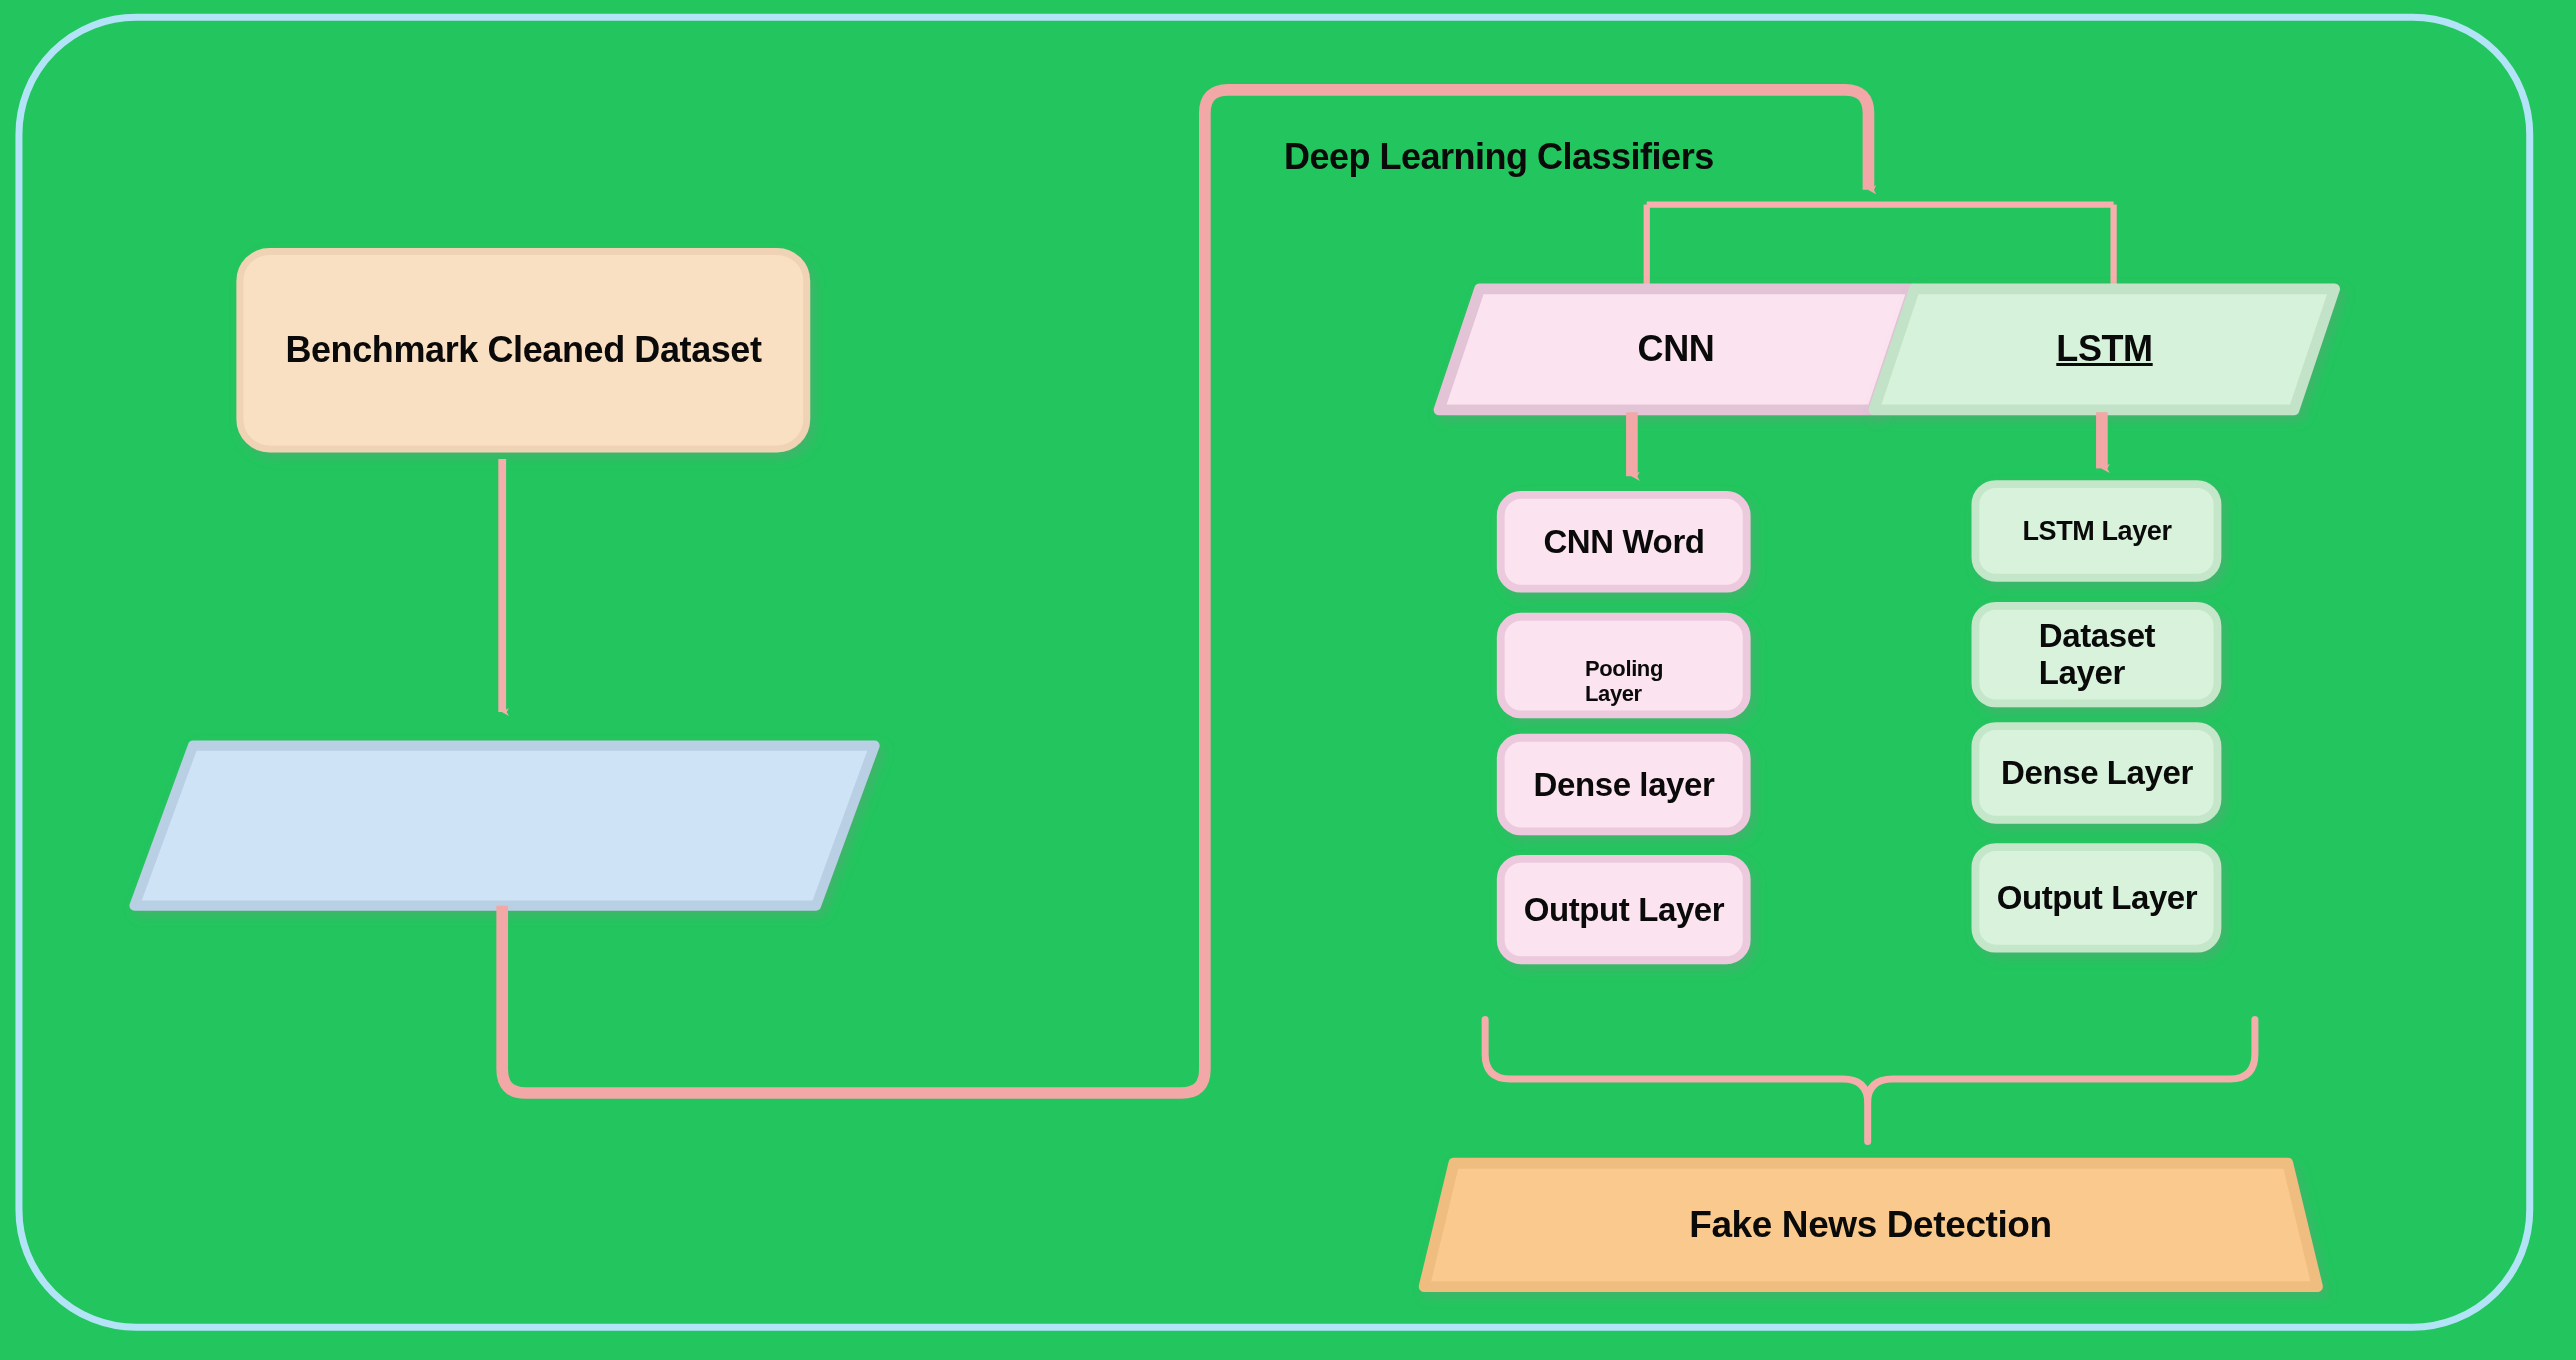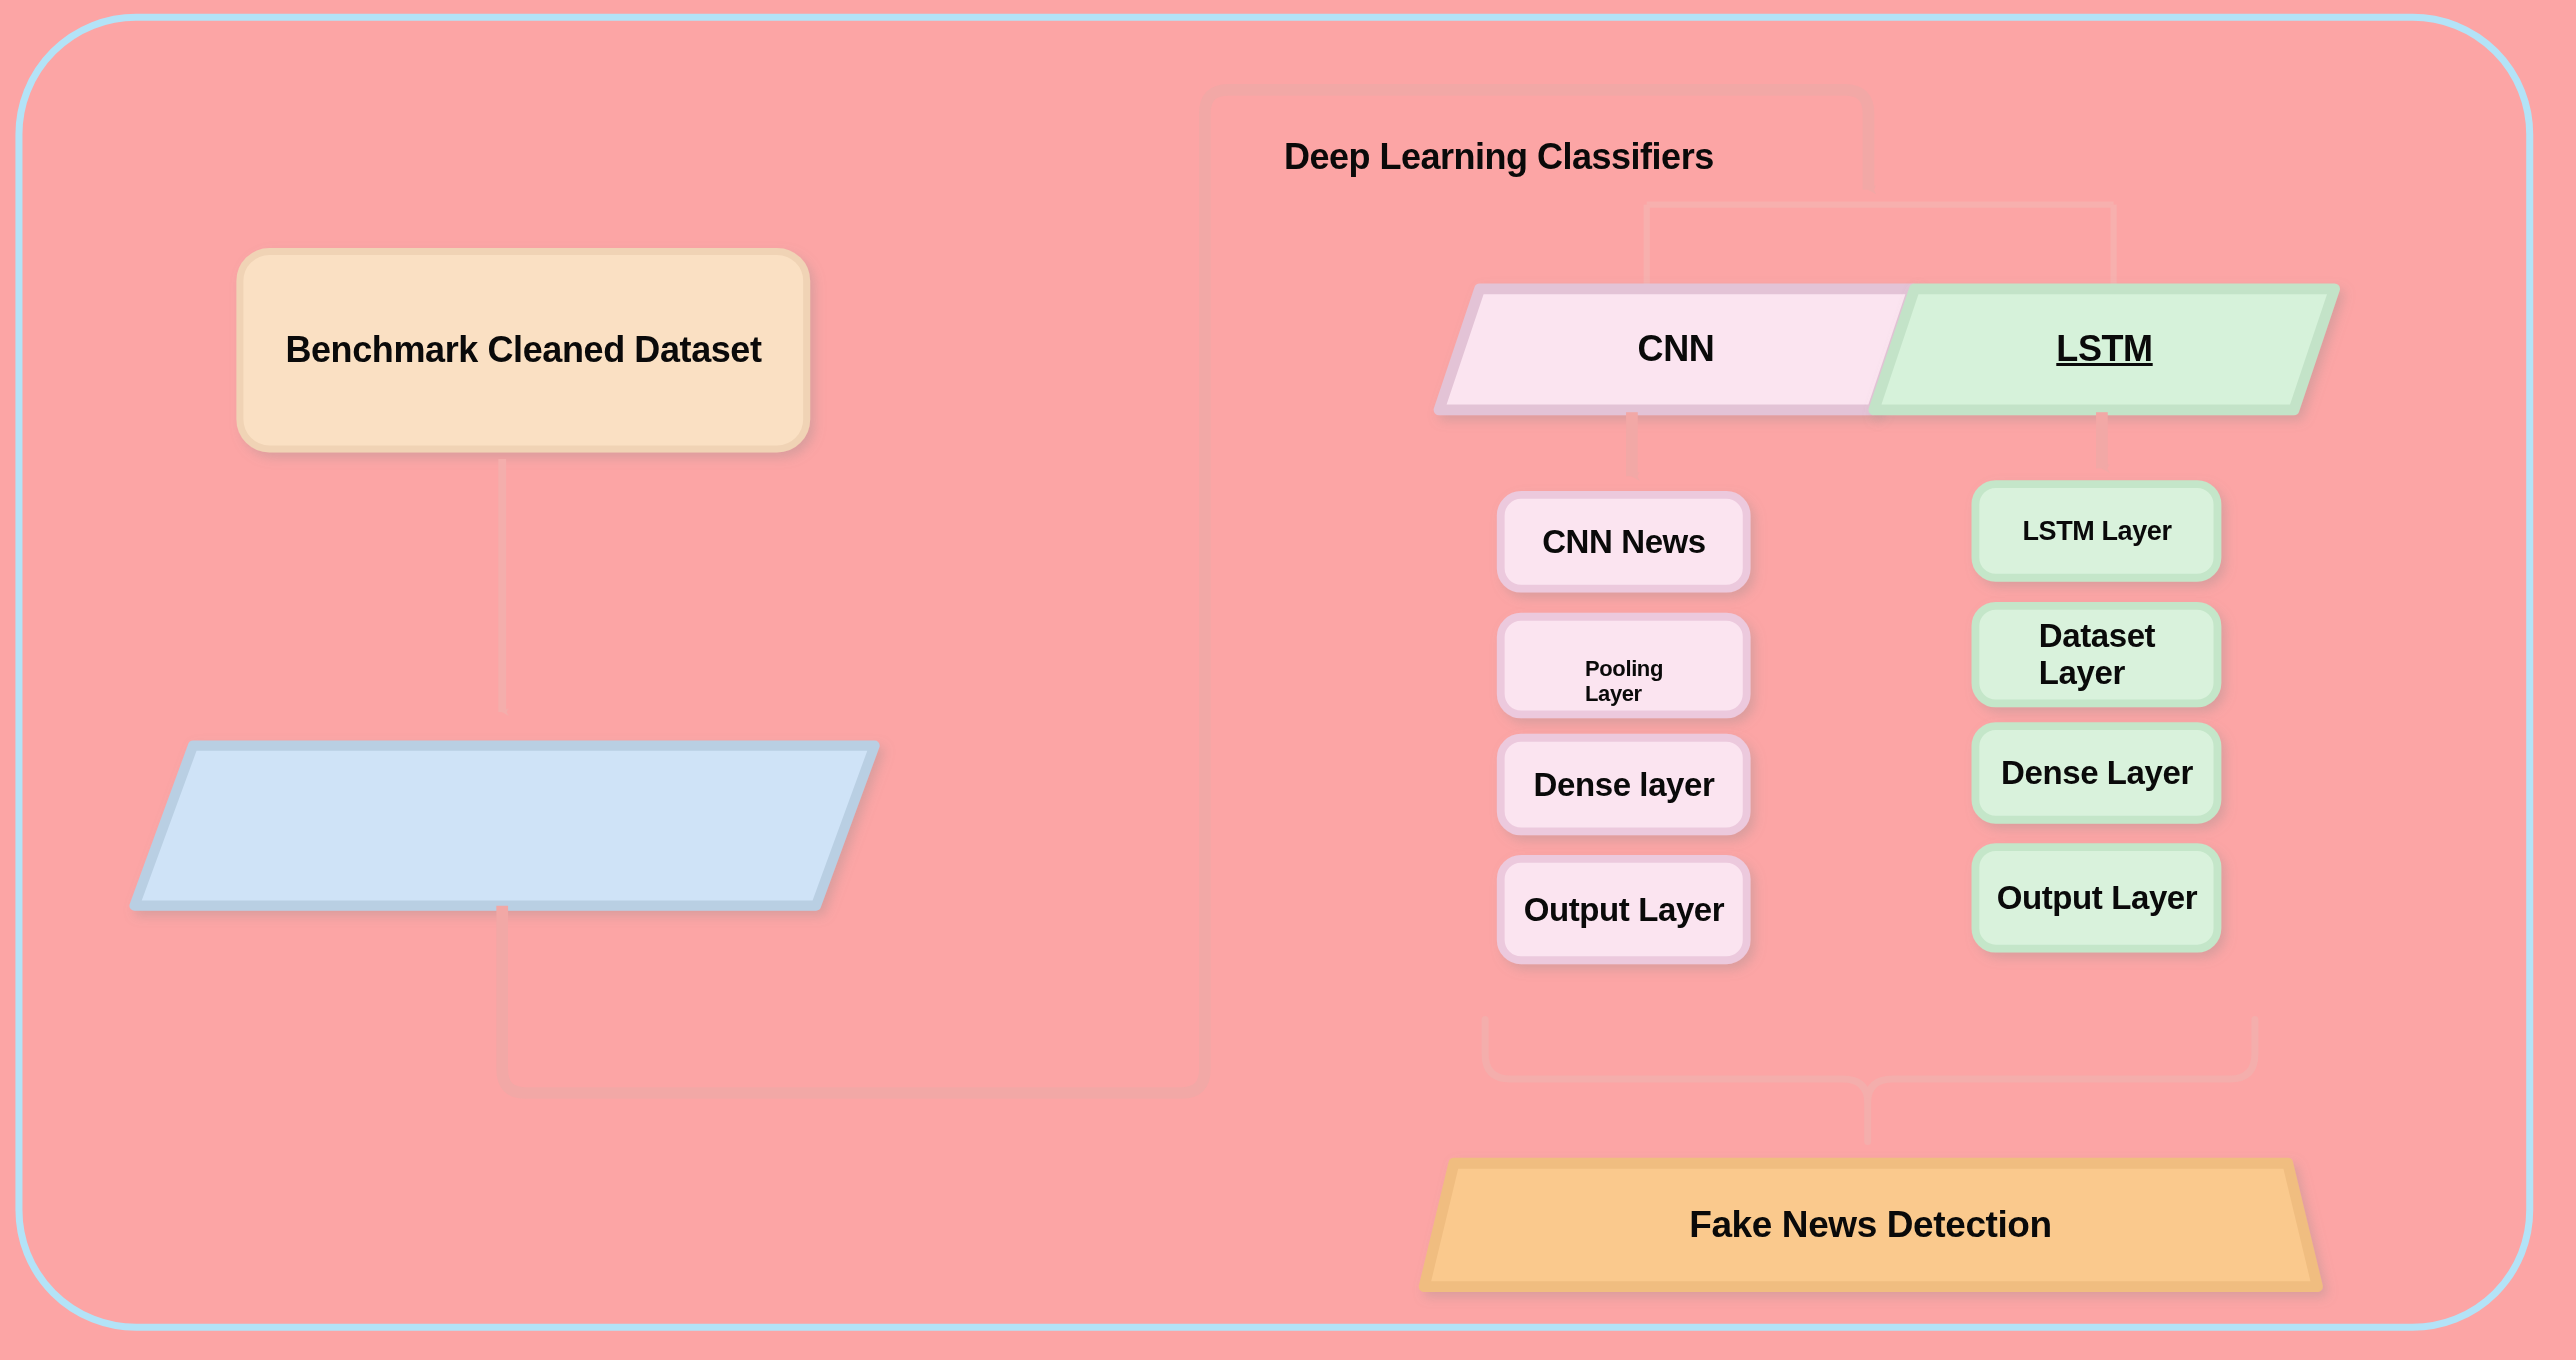--- a/index.html
+++ b/index.html
@@ -7,21 +7,21 @@
     padding: 0;
     background: #ffffff;
   }
   body {
     font-family: "Liberation Sans", "DejaVu Sans", sans-serif;
   }
   #canvas {
     position: relative;
     width: 2576px;
     height: 1360px;
-    background: #fca5a5;
+    background: #22c55e;
     overflow: hidden;
   }
   #svg-layer {
     position: absolute;
     left: 0;
     top: 0;
     width: 2576px;
     height: 1360px;
   }
   .node-label {
@@ -107,21 +107,21 @@
 
   <div class="free-label" style="left:1284px; top:136px; font-size:36px;">Deep Learning Classifiers</div>
 
   <div class="node-label" style="left:240px; top:251px; width:567px; height:198px; font-size:36px;">Benchmark Cleaned Dataset</div>
 
 
   <div class="node-label" style="left:1439px; top:289px; width:474px; height:121px; font-size:36px;">CNN</div>
 
   <div class="node-label" style="left:1874px; top:289px; width:461px; height:121px; font-size:36px;text-decoration:underline;">LSTM</div>
 
-  <div class="node-label" style="left:1501px; top:495px; width:246px; height:94px; font-size:33px;">CNN News</div>
+  <div class="node-label" style="left:1501px; top:495px; width:246px; height:94px; font-size:33px;">CNN Word</div>
   <div class="node-label" style="left:1501px; top:633px; width:246px; height:98px; font-size:22px;">Pooling
 Layer</div>
   <div class="node-label" style="left:1501px; top:738px; width:246px; height:94px; font-size:33px;">Dense layer</div>
   <div class="node-label" style="left:1501px; top:859px; width:246px; height:102px; font-size:33px;">Output Layer</div>
 
   <div class="node-label" style="left:1976px; top:484px; width:242px; height:94px; font-size:27px;">LSTM Layer</div>
   <div class="node-label" style="left:1976px; top:606px; width:242px; height:98px; font-size:33px;">Dataset
 Layer</div>
   <div class="node-label" style="left:1976px; top:726px; width:242px; height:94px; font-size:33px;">Dense Layer</div>
   <div class="node-label" style="left:1976px; top:847px; width:242px; height:102px; font-size:33px;">Output Layer</div>

